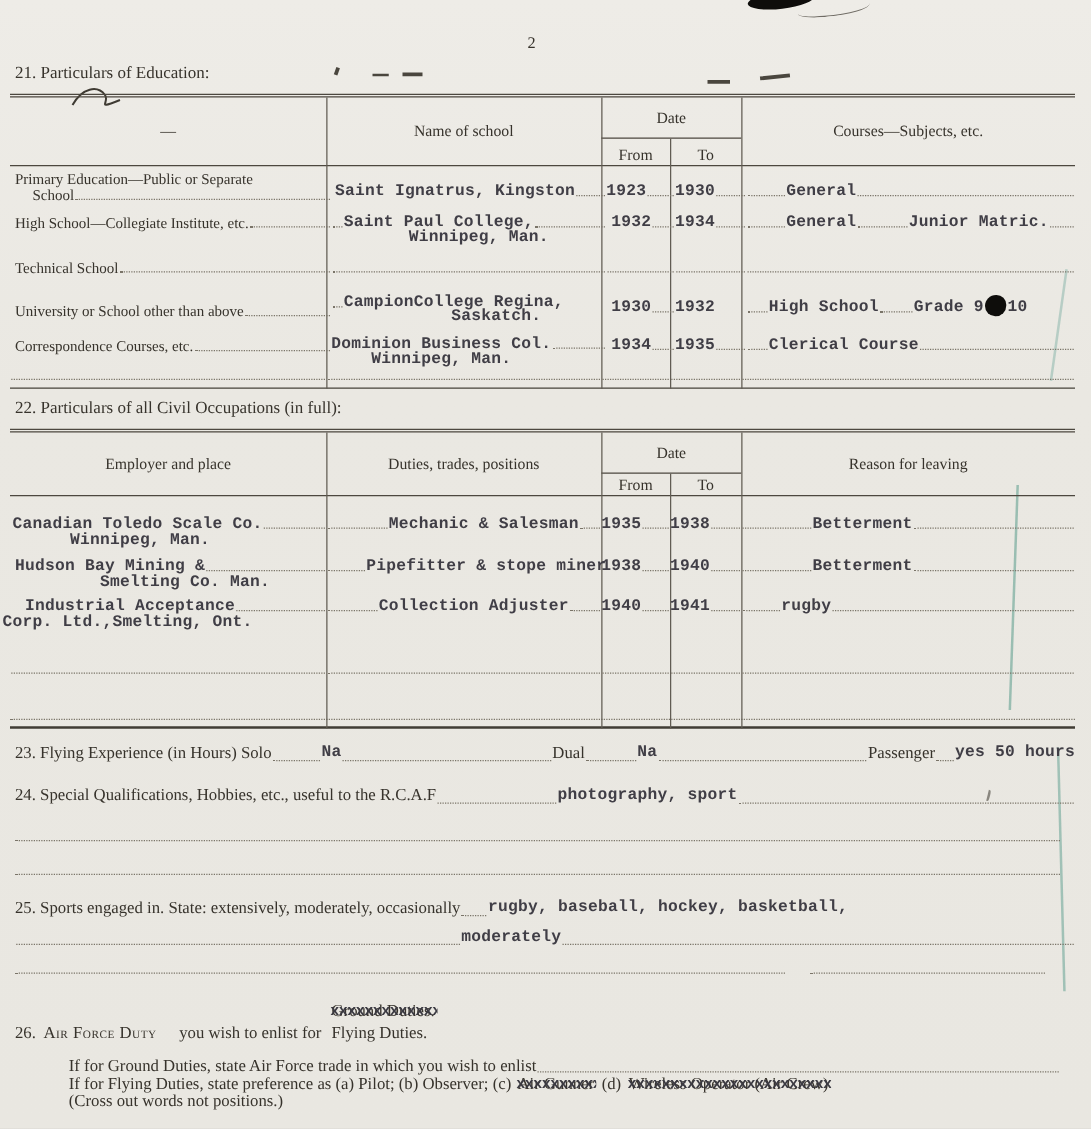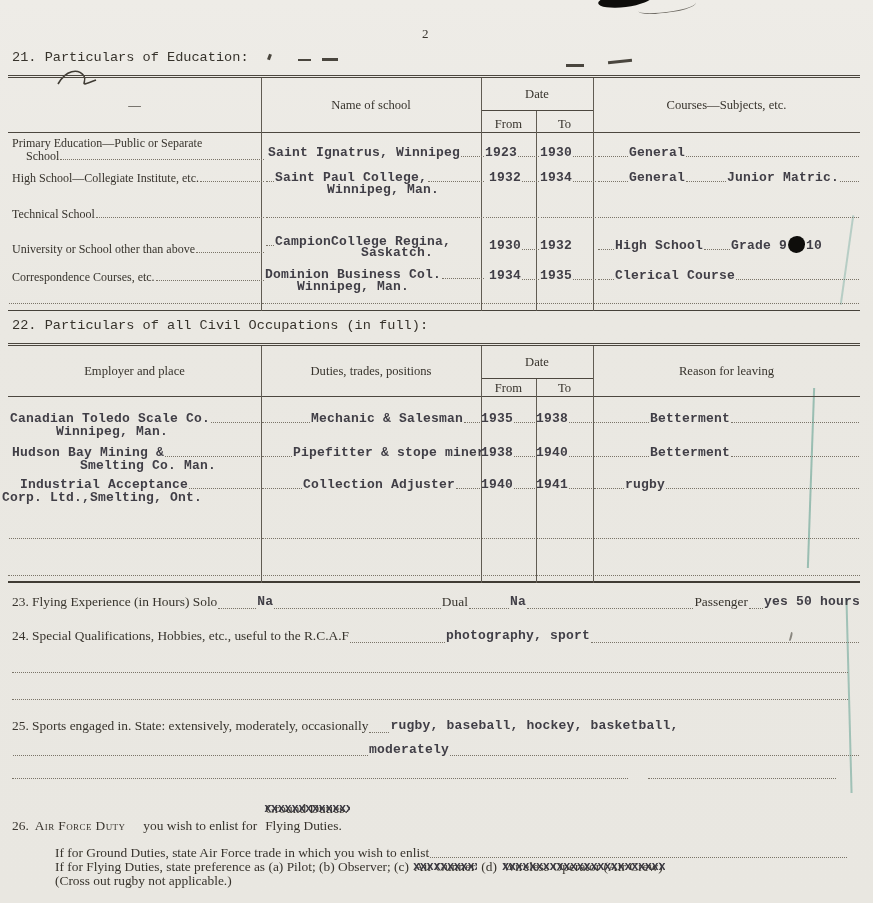--- a/index.html
+++ b/index.html
@@ -36,21 +36,21 @@
   .cell { display:flex; flex-direction:column; justify-content:flex-start; position:relative; }
   .cfrom{width:55px}.cto{width:57px}
   .lbl { font-size:12px; }
   .lbl .fline span { line-height:13px; white-space:nowrap; font-size:12px; }
   .l2 { margin-top:-2px; }
   .t-bot { border-top:1.5px solid #46423a; }
   .t22-end { height:5px; border-top:1.3px dotted #7a7468; border-bottom:2px solid #403c34; }
   
   .formline { position:absolute; left:12px; width:848px; display:flex; }
   .dotline  { position:absolute; border-bottom:1.4px dotted #7a7468; }
-  .sec-title { position:absolute; font-size:13.6px;font-family:Liberation Mono, monospace; }
+  .sec-title { position:absolute; font-size:13.6px; }
   .smallcaps { font-variant:small-caps; letter-spacing:.4px; }
   
   .struck { position:relative; display:inline-block; white-space:nowrap; }
   .struck .xo { position:absolute; left:-1px; top:1px; right:-2px; overflow:hidden;
                 font-family:"Liberation Mono", monospace; font-weight:700;
                 font-size:12px; letter-spacing:-.4px; color:#3b3a42; }
   .duty-stack { display:inline-flex; flex-direction:column; margin-left:8px; }
   .duty-stack > span { line-height:17px; }
   
   .blot { display:inline-block; width:17px; height:17px; background:#0e0d0b;
@@ -111,21 +111,21 @@
         <div class="fline" style="height:13px">
             <span>Primary Education—Public or Separate</span>
           </div>
         <div class="fline" style="height:13px;padding-left:14px">
             <span>School</span>
             <i class="ld"></i>
           </div>
       </div>
       <div class="cell c2">
           <div class="fline" style="margin-top:10px">
-            <span class="typed" style="padding-left:3px">Saint Ignatrus, Winnipeg</span>
+            <span class="typed" style="padding-left:3px">Saint Ignatrus, Kingston</span>
             <i class="ld"></i>
           </div>
         </div>
       <div class="cell cfrom">
           <div class="fline" style="margin-top:10px">
             <span class="typed">1923</span>
             <i class="ld"></i>
           </div>
         </div>
       <div class="cell cto">
@@ -546,16 +546,16 @@
       <span>Air Gunner</span>
       <span class="xo" aria-hidden="true">xxxxxxxxxx</span>
     </span>
     <span style="margin-left:6px">(d)</span>
     <span class="struck" style="margin-left:6px">
       <span>Wireless Operator (Air Crew)</span>
       <span class="xo" aria-hidden="true">xxxxxxxxxxxxxxxxxxxxxxxxxx</span>
     </span>
   </div>
   <div class="formline print" style="left:55px;top:873px;height:16px">
-    <span>(Cross out rugby not applicable.)</span>
+    <span>(Cross out words not positions.)</span>
   </div>
 
 </div>
 
 </body></html>

